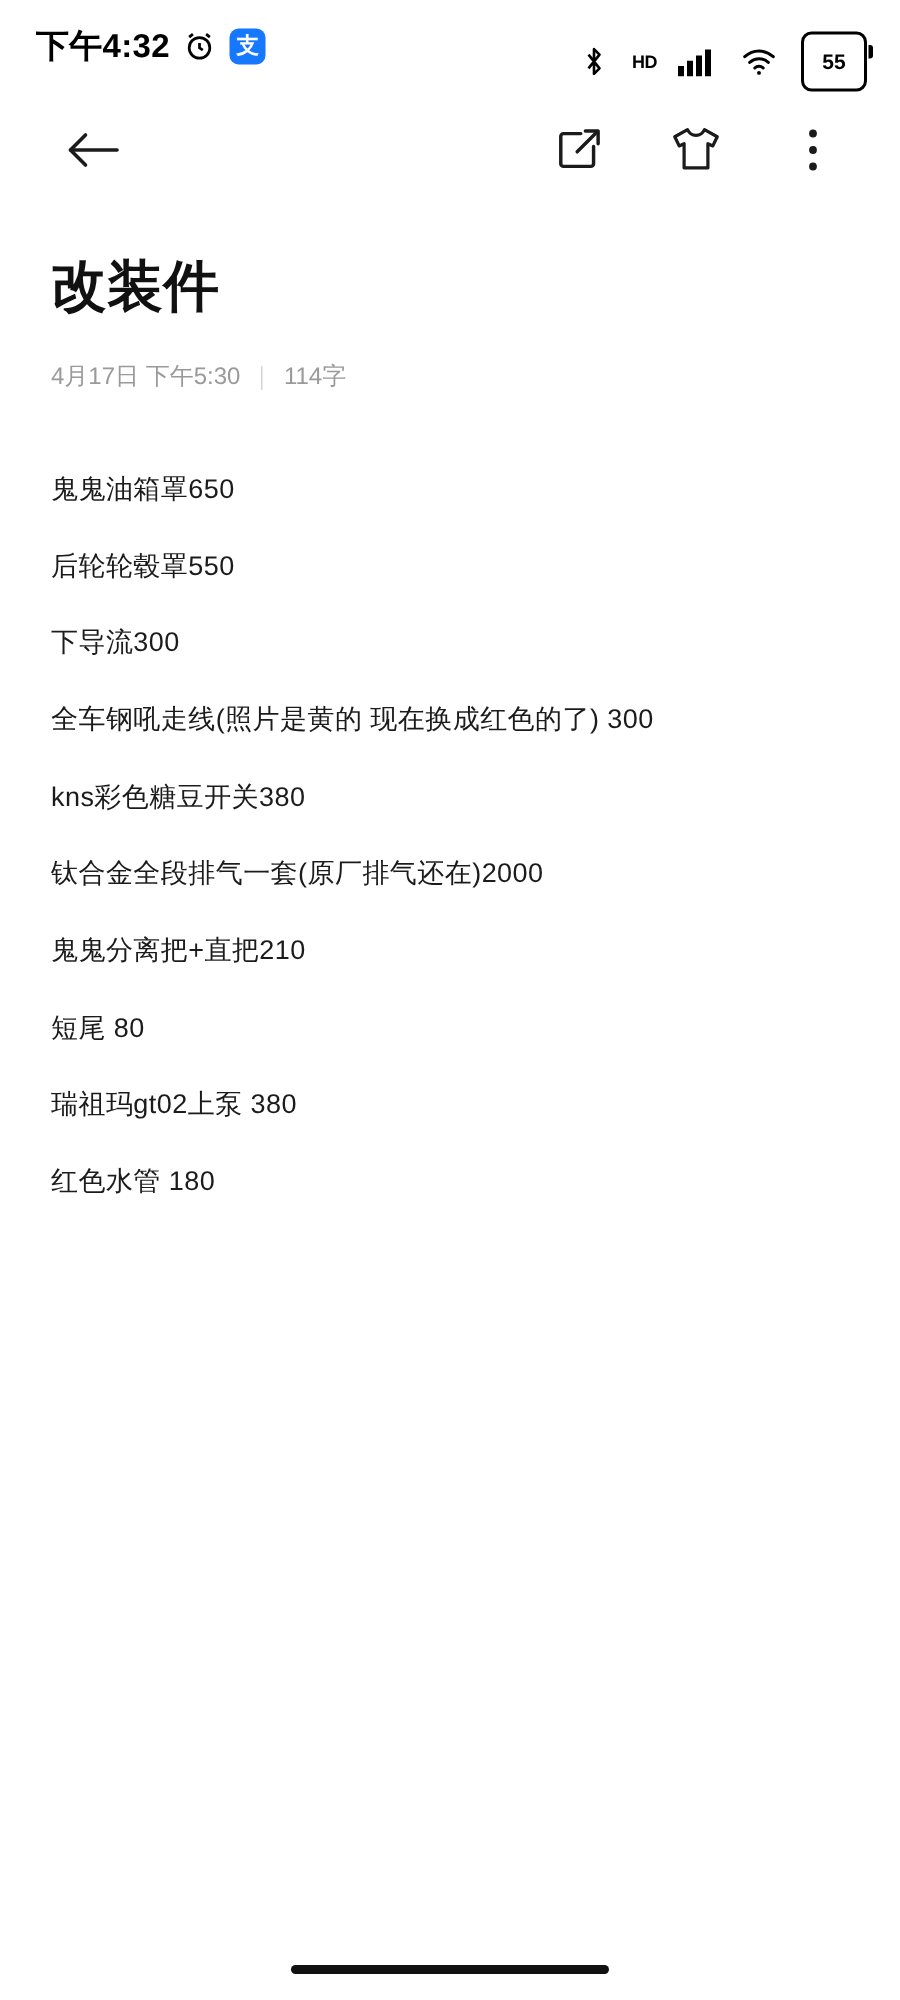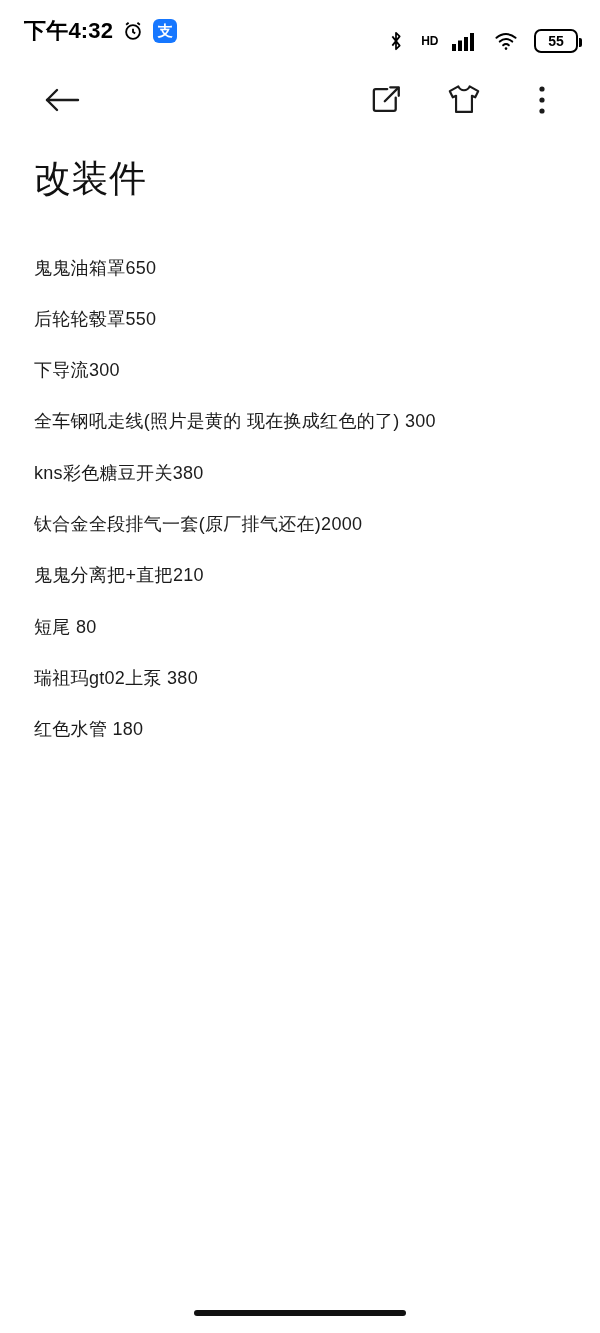--- a/index.html
+++ b/index.html
@@ -53,21 +53,21 @@
     font-weight: bold;
   }
   .hd-label {
     font-size: 12px;
     font-weight: bold;
     color: #000;
     letter-spacing: -0.3px;
     margin-right: -2px;
   }
   .battery {
-    width: 44px; height: 24px;
+    width: 44px; height: 40px;
     border: 2px solid #000;
     border-radius: 7px;
     position: relative;
     display: flex;
     align-items: center;
     justify-content: center;
   }
   .battery::after {
     content: "";
     position: absolute;
@@ -101,24 +101,24 @@
     justify-content: center;
   }
   .tb-gap { width: 22px; }
 
   
   .note {
     padding: 0 34px;
   }
   .note-title {
     font-size: 37px;
-    font-weight: normal;
+    font-weight: bold;
     color: #111;
     letter-spacing: 0.5px;
-    margin-top: 16px;
+    margin-top: 28px;
   }
   .note-meta {
     display: flex;
     align-items: center;
     gap: 14px;
     margin-top: 25px;
     font-size: 16px;
     color: #9a9a9a;
   }
   .note-meta .divider {
@@ -221,20 +221,25 @@
     <svg width="10" height="34" viewBox="0 0 8 34">
       <circle cx="4" cy="6" r="2.6" fill="#1b1b1b"></circle>
       <circle cx="4" cy="17" r="2.6" fill="#1b1b1b"></circle>
       <circle cx="4" cy="28" r="2.6" fill="#1b1b1b"></circle>
     </svg>
   </div>
 </div>
 
 <div class="note">
   <div class="note-title">改装件</div>
+  <div class="note-meta">
+    <span>4月17日 下午5:30</span>
+    <span class="divider"></span>
+    <span>114字</span>
+  </div>
 
   <div class="note-body">
     <div class="note-line">鬼鬼油箱罩650</div>
     <div class="note-line">后轮轮毂罩550</div>
     <div class="note-line">下导流300</div>
     <div class="note-line">全车钢吼走线(照片是黄的 现在换成红色的了) 300</div>
     <div class="note-line">kns彩色糖豆开关380</div>
     <div class="note-line">钛合金全段排气一套(原厂排气还在)2000</div>
     <div class="note-line">鬼鬼分离把+直把210</div>
     <div class="note-line">短尾 80</div>

